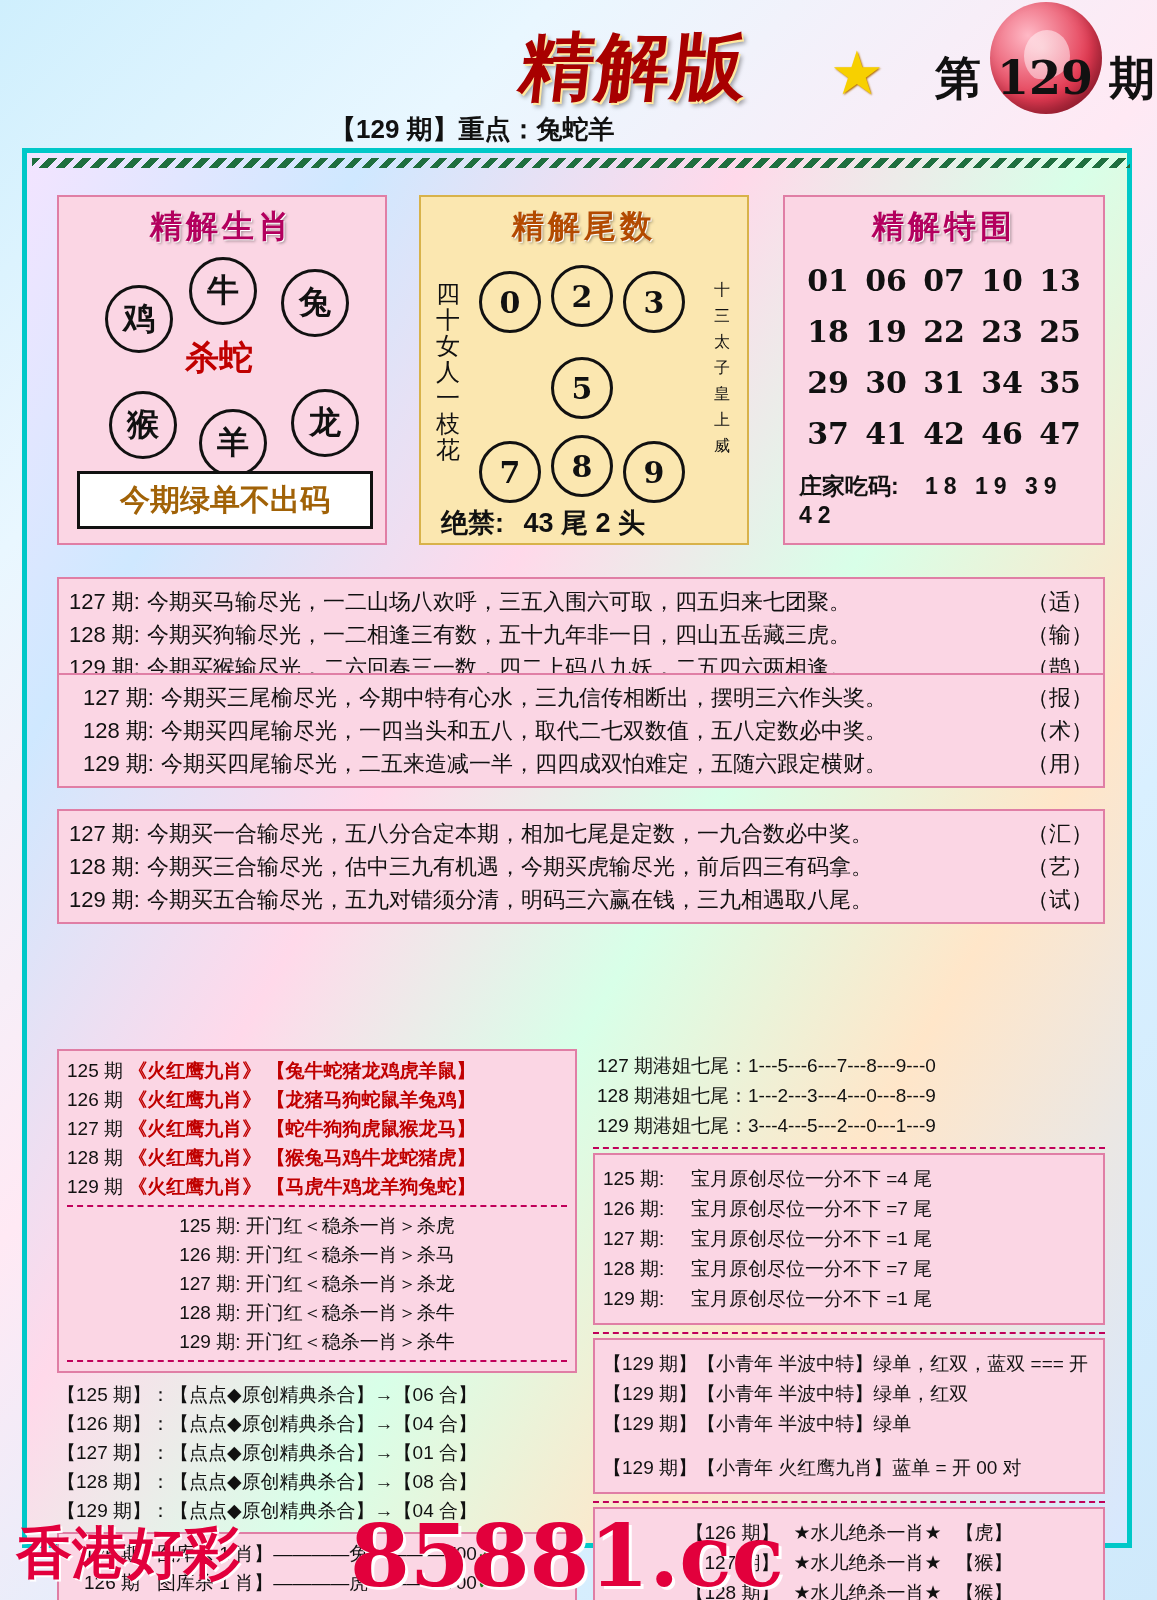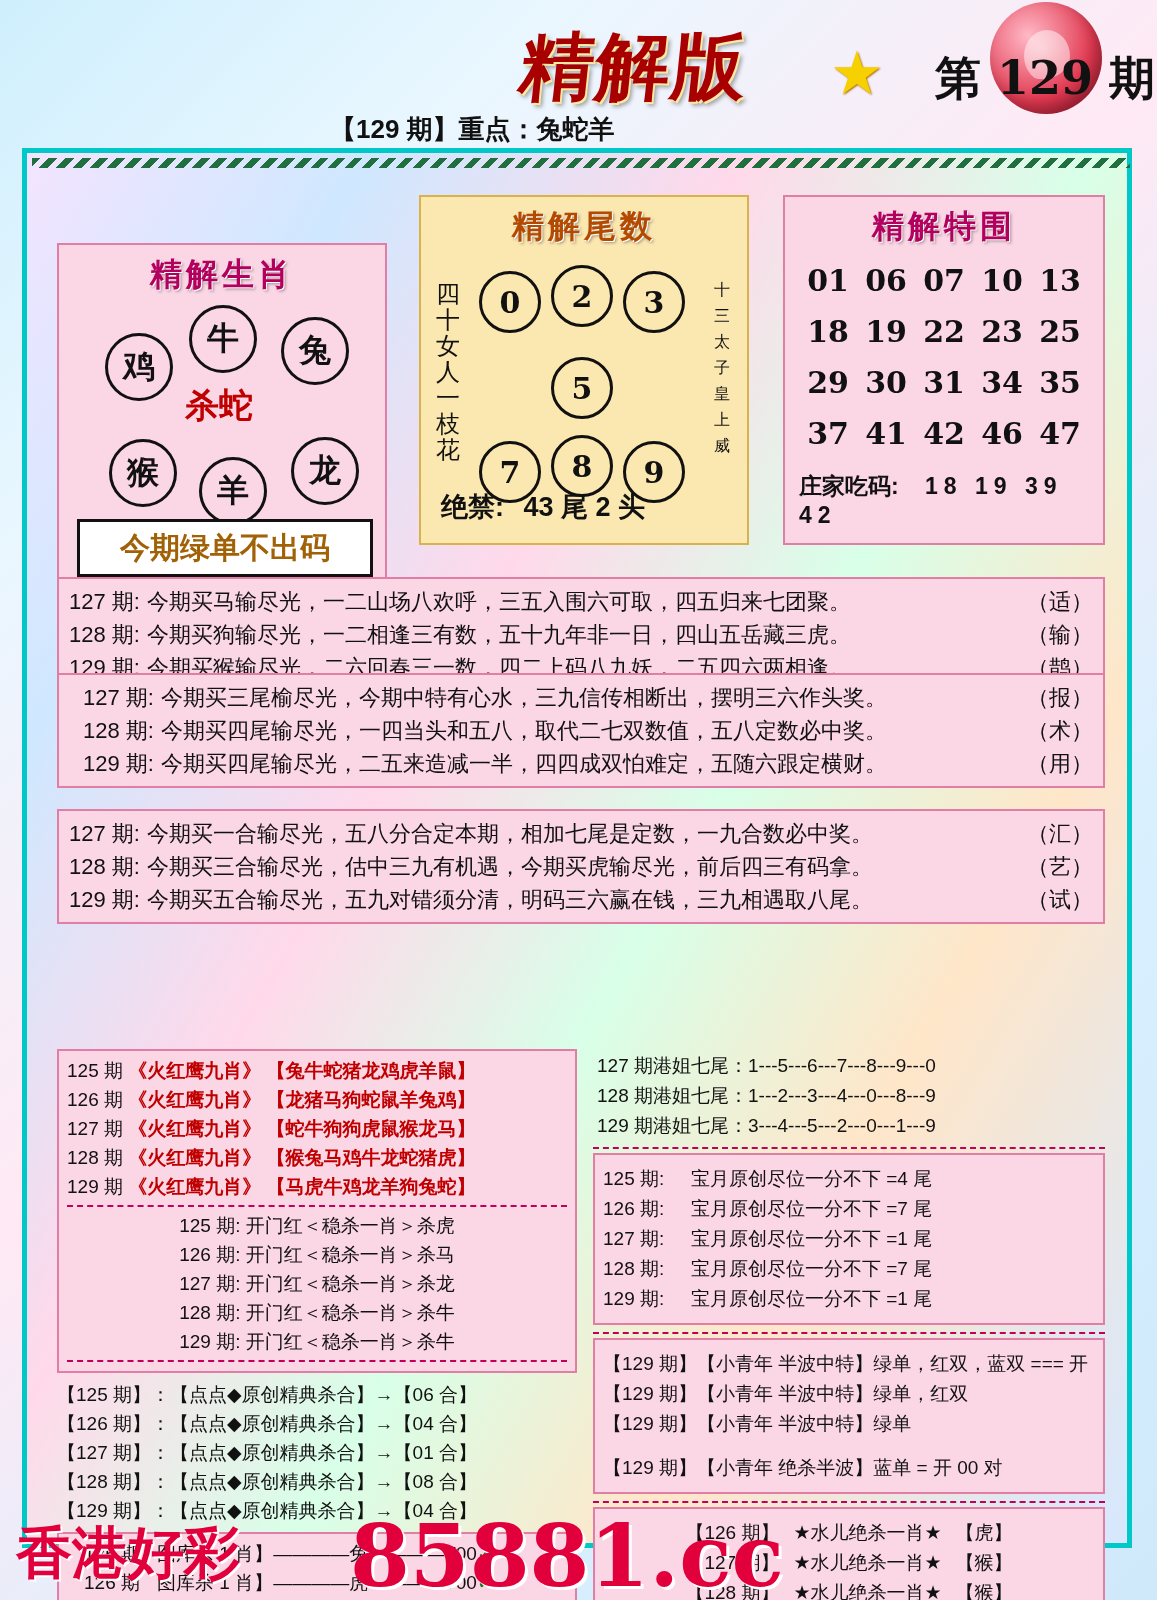--- a/index.html
+++ b/index.html
@@ -47,21 +47,21 @@
     border:5px solid #00c8c8;
     background:linear-gradient(120deg,#f3e4ff 0%,#cfe8ff 18%,#ffd9ea 38%,#d8ffe8 56%,#ffe6c9 74%,#d6e8ff 100%);
     box-sizing:border-box;padding:6px;
   }
   .zig{position:absolute;left:5px;top:5px;width:1098px;height:10px;
     background:repeating-linear-gradient(135deg,#1f6f3f 0 6px,transparent 6px 12px);}
 
   
   .toprow{position:absolute;left:30px;top:42px;width:1048px;height:350px;}
   .panel{position:absolute;box-sizing:border-box;background:#fbd6e4;border:2px solid #e07ea5;}
-  .p1{left:0;top:0;width:330px;height:350px;margin-top:48px;}
+  .p1{left:0;top:0;width:330px;height:350px;}
   .p2{left:362px;top:0;width:330px;height:350px;background:#fbe7b0;border-color:#d8b24a;}
   .p3{left:726px;top:0;width:322px;height:350px;}
   .ptitle{
     text-align:center;font-family:"DejaVu Serif","Liberation Serif",serif;font-weight:bold;
     font-size:32px;color:#b3005e;padding-top:8px;letter-spacing:4px;
     text-shadow:1px 1px 0 #fff,2px 2px 3px rgba(0,0,0,.35);
   }
   .p2 .ptitle{color:#b34a00;}
   .p3 .ptitle{color:#b3005e;}
 
@@ -83,21 +83,21 @@
 
   
   .tails{position:relative;height:300px;}
   .tcirc{
     position:absolute;width:56px;height:56px;border-radius:50%;border:3px solid #111;
     display:flex;align-items:center;justify-content:center;font-size:30px;font-weight:bold;color:#111;
     font-family:"DejaVu Serif","Liberation Serif",serif;
   }
   .vtextL{position:absolute;left:12px;top:32px;width:30px;font-size:24px;line-height:26px;color:#111;text-align:center;}
   .vtextR{position:absolute;right:10px;top:28px;width:30px;font-size:16px;line-height:26px;color:#111;text-align:center;}
-  .forbid{position:absolute;left:20px;bottom:24px;font-size:27px;font-weight:bold;color:#111;}
+  .forbid{position:absolute;left:20px;bottom:8px;font-size:27px;font-weight:bold;color:#111;}
 
   
   .ngrid{display:grid;grid-template-columns:repeat(5,1fr);row-gap:16px;margin:14px 14px 9px 14px;}
   .ngrid span{text-align:center;font-size:30px;font-weight:bold;color:#111;
     font-family:"DejaVu Serif","Liberation Serif",serif;}
   .banker{position:absolute;left:14px;bottom:14px;font-size:23px;font-weight:bold;color:#111;}
   .banker i{font-style:normal;margin-left:20px;letter-spacing:6px;}
 
   
   .tblock{
@@ -376,21 +376,21 @@
         <div class="plain">
           <span>【129 期】</span><span class="red">【小青年  半波中特】</span><span>绿单，红双，蓝双 === 开</span>
         </div>
         <div class="plain">
           <span>【129 期】</span><span class="red">【小青年  半波中特】</span><span>绿单，红双</span>
         </div>
         <div class="plain">
           <span>【129 期】</span><span class="red">【小青年  半波中特】</span><span>绿单</span>
         </div>
         <div class="plain" style="margin-top:14px;">
-          <span>【129 期】</span><span class="red">【小青年  绝杀半波】</span><span>蓝单 = 开 00 对</span>
+          <span>【129 期】</span><span class="red">【小青年  火红鹰九肖】</span><span>蓝单 = 开 00 对</span>
         </div>
       </div>
 
       <div class="dash"></div>
 
       <div class="pinkbox center">
         <div class="plain">
           <span>【126 期】</span><span style="margin:0 14px;">★水儿绝杀一肖★</span><span>【虎】</span>
         </div>
         <div class="plain">

